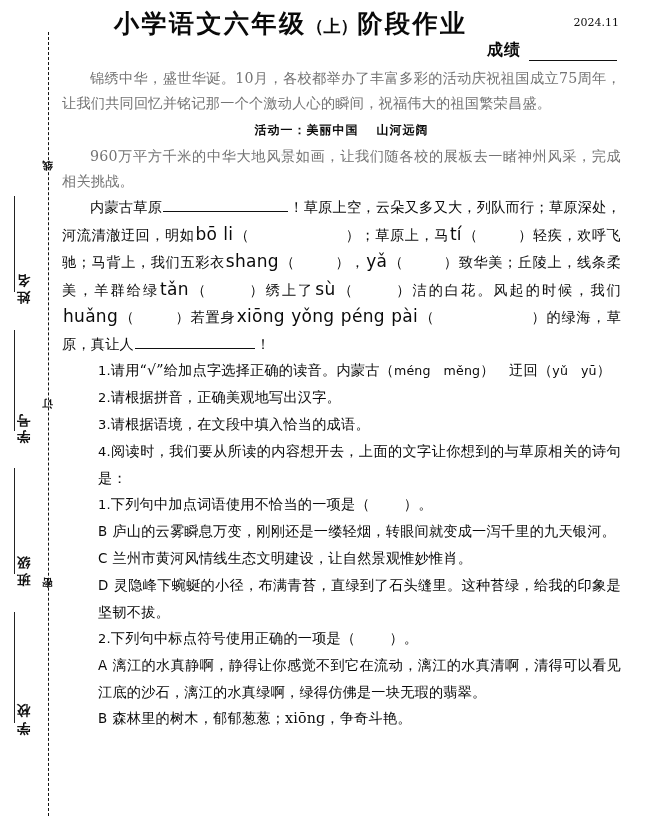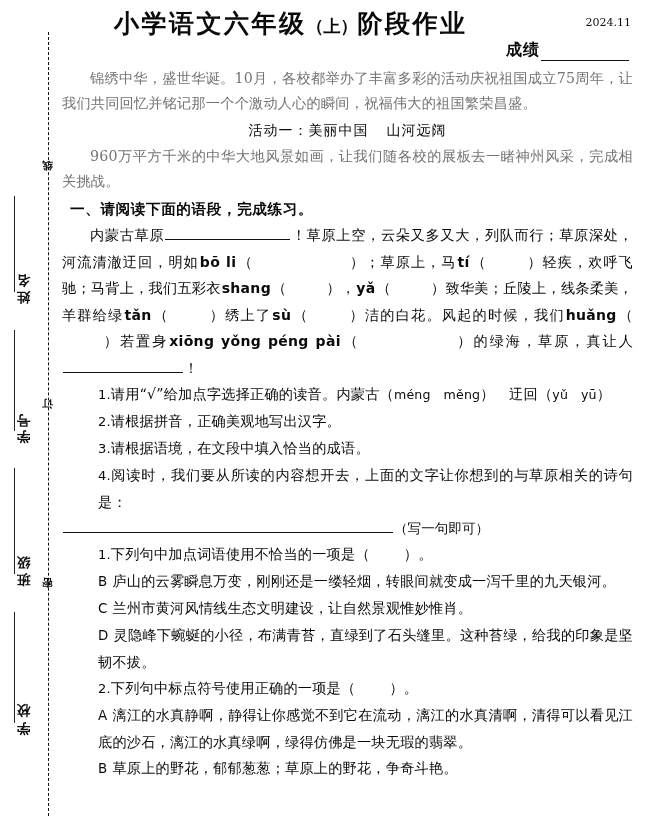--- a/index.html
+++ b/index.html
@@ -61,21 +61,21 @@
     border-left: 1.2px solid #222;
     margin-top: 4px;
     margin-left: 5px;
   }
 
   
   #page {
     position: absolute;
     left: 56px; top: 0;
     width: 589px; height: 583px;
-    padding: 0 12px 0 6px;
+    padding: 0 24px 0 6px;
   }
 
   
   #doc-header {
     position: relative;
     height: 66px;
   }
   #paper-title {
     position: absolute;
     left: 52px; top: 7px;
@@ -95,21 +95,21 @@
     right: 2px; top: 16px;
     font-size: 11px;
     font-family: "DejaVu Serif", "Liberation Serif", serif;
     color: #111;
   }
   #score-row {
     position: absolute;
     right: 4px; top: 40px;
     display: flex;
     align-items: flex-end;
-    gap: 1px;
+    gap: 8px;
   }
   #score-label {
     font-size: 16px;
     font-weight: 700;
     letter-spacing: 1px;
   }
   #score-blank {
     width: 88px;
     border-bottom: 1.4px solid #111;
     height: 17px;
@@ -122,22 +122,22 @@
     text-align: justify;
     text-justify: inter-character;
     letter-spacing: 0.2px;
     margin: 0;
     color: #737373;
   }
   .para.indent { text-indent: 28px; }
 
   .activity-title {
     text-align: center;
-    font-size: 14px;
-    font-weight: 400;
+    font-size: 12px;
+    font-weight: 700;
     line-height: 27px;
     letter-spacing: 1px;
     margin: 1px 0 0 0;
   }
   .activity-title .gap { display: inline-block; width: 18px; }
 
   .section-head {
     font-size: 14.6px;
     font-weight: 700;
     line-height: 26px;
@@ -151,24 +151,23 @@
     font-size: 14.2px;
     line-height: 26.5px;
     text-align: justify;
     text-justify: inter-character;
     text-indent: 28px;
     margin: 0;
     letter-spacing: 0.2px;
   }
   .py {
     font-family: "DejaVu Sans", "Liberation Sans", sans-serif;
-    font-size: 14px;
+    font-size: 17px;
     letter-spacing: 0.3px;
     padding: 0 1px;
-    font-weight: bold;
   }
   .blk-sm { display: inline-block; width: 40px; }
   .blk-lg { display: inline-block; width: 96px; }
   .rule {
     display: inline-block;
     border-bottom: 1.3px solid #111;
     vertical-align: baseline;
     height: 14px;
     margin: 0 1px;
   }
@@ -255,40 +254,38 @@
       <span id="score-blank"></span>
     </div>
   </div>
 
   <p class="para indent">锦绣中华，盛世华诞。10月，各校都举办了丰富多彩的活动庆祝祖国成立75周年，让我们共同回忆并铭记那一个个激动人心的瞬间，祝福伟大的祖国繁荣昌盛。</p>
 
   <div class="activity-title"><span>活动一：美丽中国</span><span class="gap"></span><span>山河远阔</span></div>
 
   <p class="para indent">960万平方千米的中华大地风景如画，让我们随各校的展板去一睹神州风采，完成相关挑战。</p>
 
-  <div class="section-head">一、请阅读下面的语段，完成练习。</div>
 
   <p class="passage"><span>内蒙古草原</span><span class="rule rule-125"></span><span>！草原上空，云朵又多又大，列队而行；草原深处，河流清澈迂回，明如</span><span class="py">bō li</span>（<span class="blk-lg"></span>）<span>；草原上，马</span><span class="py">tí</span>（<span class="blk-sm"></span>）<span>轻疾，欢呼飞驰；马背上，我们五彩衣</span><span class="py">shang</span>（<span class="blk-sm"></span>）<span>，</span><span class="py">yǎ</span>（<span class="blk-sm"></span>）<span>致华美；丘陵上，线条柔美，羊群给绿</span><span class="py">tǎn</span>（<span class="blk-sm"></span>）<span>绣上了</span><span class="py">sù</span>（<span class="blk-sm"></span>）<span>洁的白花。风起的时候，我们</span><span class="py">huǎng</span>（<span class="blk-sm"></span>）<span>若置身</span><span class="py">xiōng yǒng péng pài</span>（<span class="blk-lg"></span>）<span>的绿海，草原，真让人</span><span class="rule rule-120"></span><span>！</span></p>
 
   <p class="subq"><span class="num">1.</span><span>请用“√”给加点字选择正确的读音。内蒙古（</span><span class="pinyin-opt">méng　měng</span><span>）　迂回（</span><span class="pinyin-opt">yǔ　yū</span><span>）</span></p>
 
   <p class="subq"><span class="num">2.</span><span>请根据拼音，正确美观地写出汉字。</span></p>
 
   <p class="subq"><span class="num">3.</span><span>请根据语境，在文段中填入恰当的成语。</span></p>
 
   <p class="subq"><span class="num">4.</span><span>阅读时，我们要从所读的内容想开去，上面的文字让你想到的与草原相关的诗句是：</span></p>
 
-  <p class="subq-cont"><span class="rule rule-330"></span><span class="note">（写一句即可）</span></p>
 
 
   <p class="subq"><span class="num">1.</span><span>下列句中加点词语使用不恰当的一项是（</span><span class="paren-blank"><span class="sp"></span></span><span>）。</span></p>
 
   <p class="opt"><span class="letter">B</span><span>庐山的云雾瞬息万变，刚刚还是一缕轻烟，转眼间就变成一泻千里的九天银河。</span></p>
   <p class="opt"><span class="letter">C</span><span>兰州市黄河风情线生态文明建设，让自然景观惟妙惟肖。</span></p>
   <p class="opt"><span class="letter">D</span><span>灵隐峰下蜿蜒的小径，布满青苔，直绿到了石头缝里。这种苔绿，给我的印象是坚韧不拔。</span></p>
 
   <p class="subq"><span class="num">2.</span><span>下列句中标点符号使用正确的一项是（</span><span class="paren-blank"><span class="sp"></span></span><span>）。</span></p>
 
   <p class="opt"><span class="letter">A</span><span>漓江的水真静啊，静得让你感觉不到它在流动，漓江的水真清啊，清得可以看见江底的沙石，漓江的水真绿啊，绿得仿佛是一块无瑕的翡翠。</span></p>
-  <p class="opt"><span class="letter">B</span><span>草原上的野花，郁郁葱葱；草原上的野花，争奇斗艳。</span></p>
+  <p class="opt"><span class="letter">B</span><span>森林里的树木，郁郁葱葱；xiōng，争奇斗艳。</span></p>
   <p class="opt"></p>
 
 </div>
 
 </body></html>

